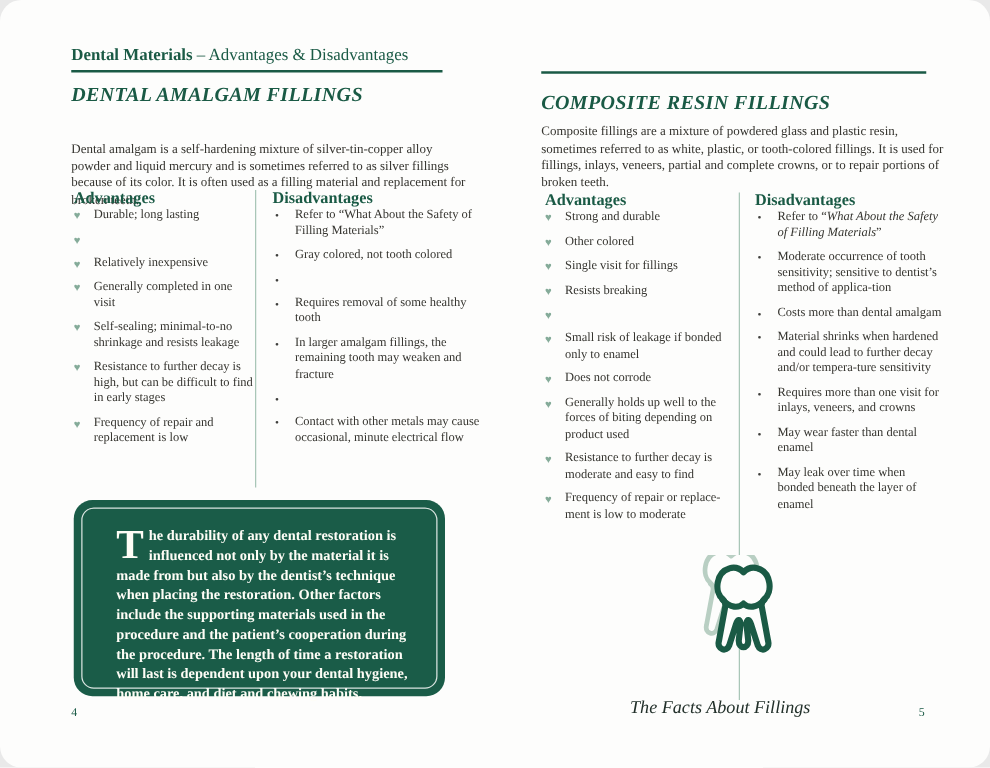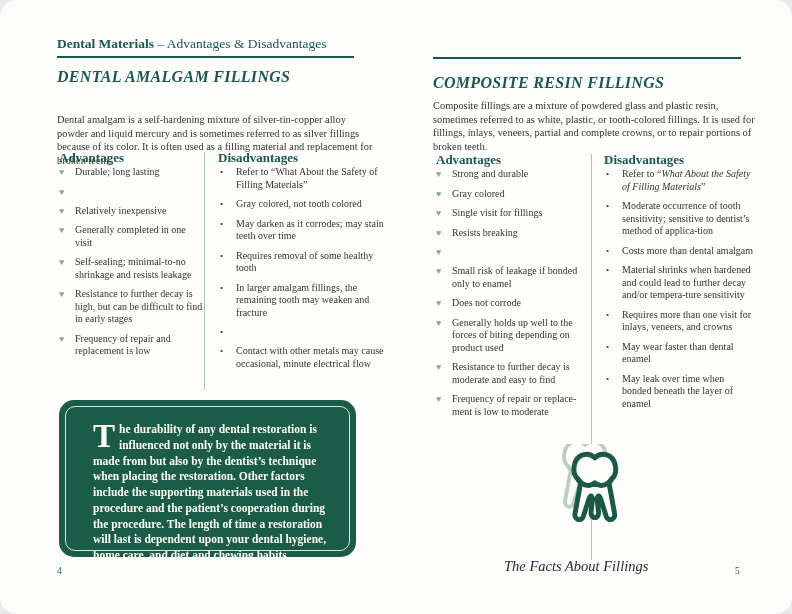--- a/index.html
+++ b/index.html
@@ -98,21 +98,20 @@
           <li>
             <span class="bullet">•</span>
             <span class="li-text">Refer to “What About the Safety of Filling Materials”</span>
           </li>
           <li>
             <span class="bullet">•</span>
             <span class="li-text">Gray colored, not tooth colored</span>
           </li>
           <li>
             <span class="bullet">•</span>
-            <span class="li-text">May darken as it corrodes; may stain teeth over time</span>
           </li>
           <li>
             <span class="bullet">•</span>
             <span class="li-text">Requires removal of some healthy tooth</span>
           </li>
           <li>
             <span class="bullet">•</span>
             <span class="li-text">In larger amalgam fillings, the remaining tooth may weaken and fracture</span>
           </li>
           <li>
@@ -143,21 +142,21 @@
 
     <div class="col" style="left:3px;top:152px;width:152px;">
       <h3 class="col-label">Advantages</h3>
       <ul class="blist hearts">
           <li>
             <span class="bullet">♥</span>
             <span class="li-text">Strong and durable</span>
           </li>
           <li>
             <span class="bullet">♥</span>
-            <span class="li-text">Gray colored</span>
+            <span class="li-text">Other colored</span>
           </li>
           <li>
             <span class="bullet">♥</span>
             <span class="li-text">Single visit for fillings</span>
           </li>
           <li>
             <span class="bullet">♥</span>
             <span class="li-text">Resists breaking</span>
           </li>
           <li>

